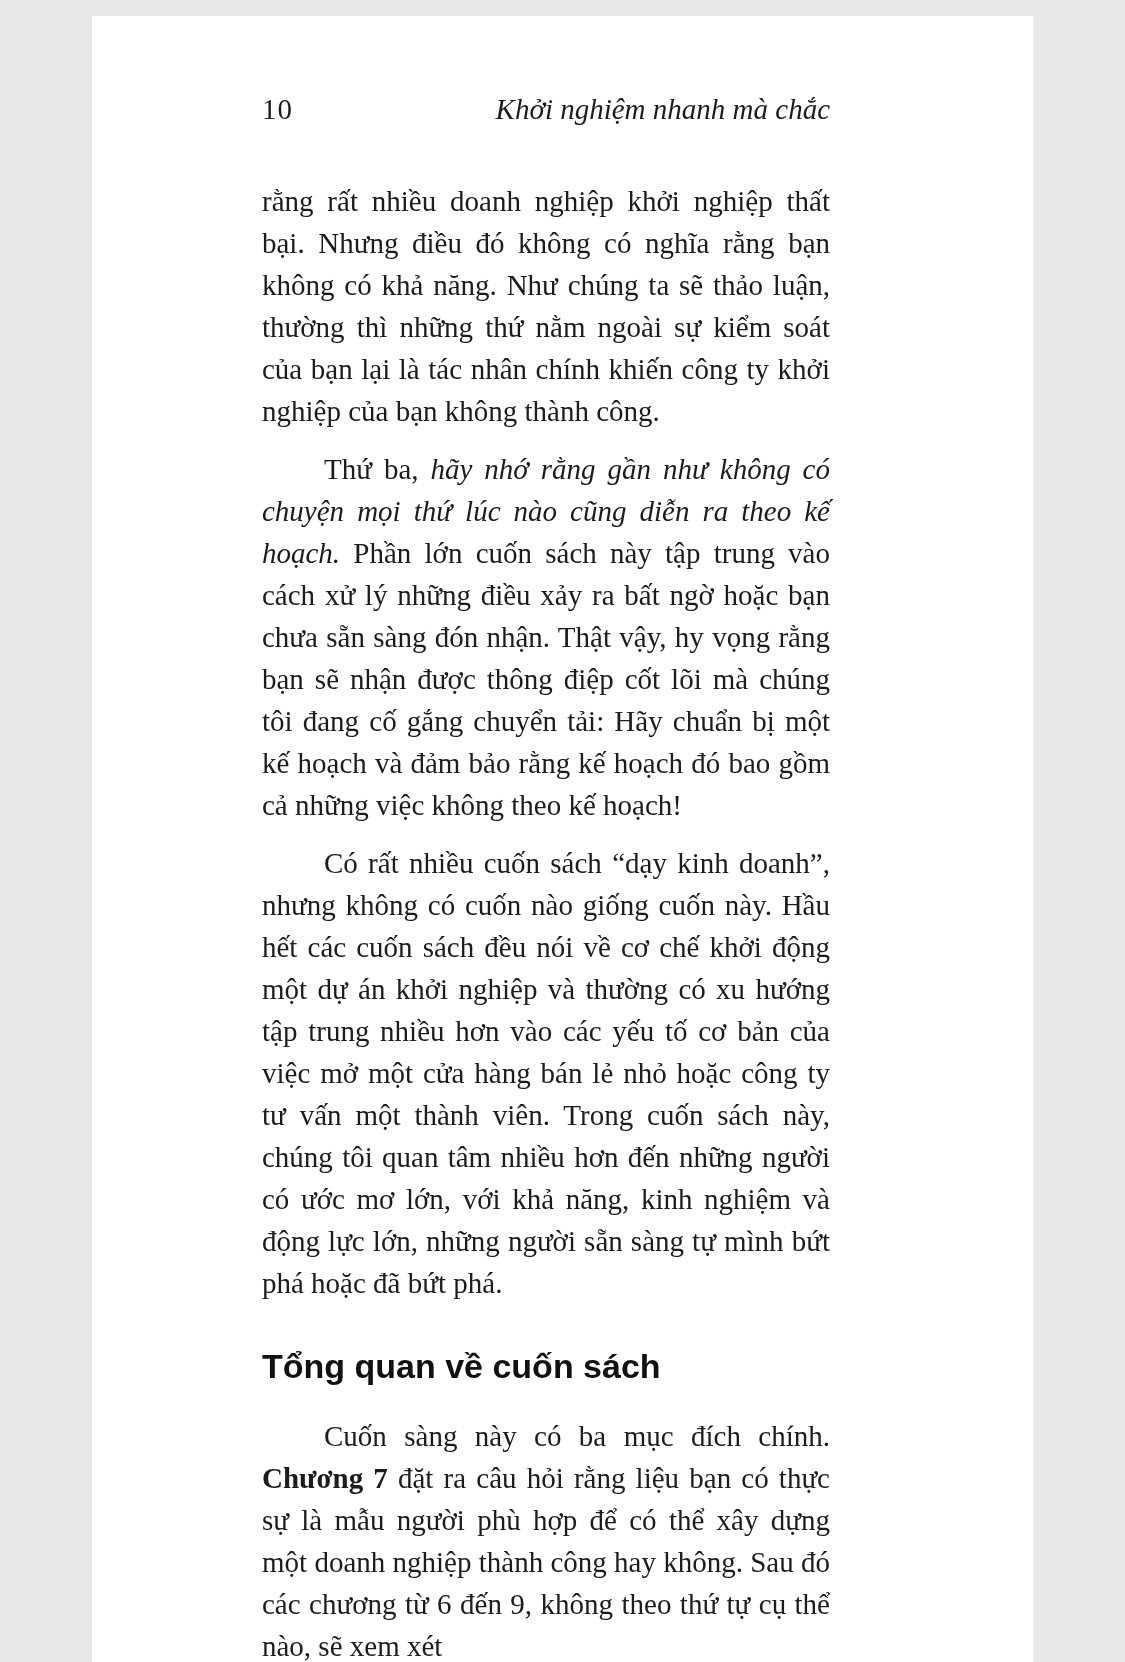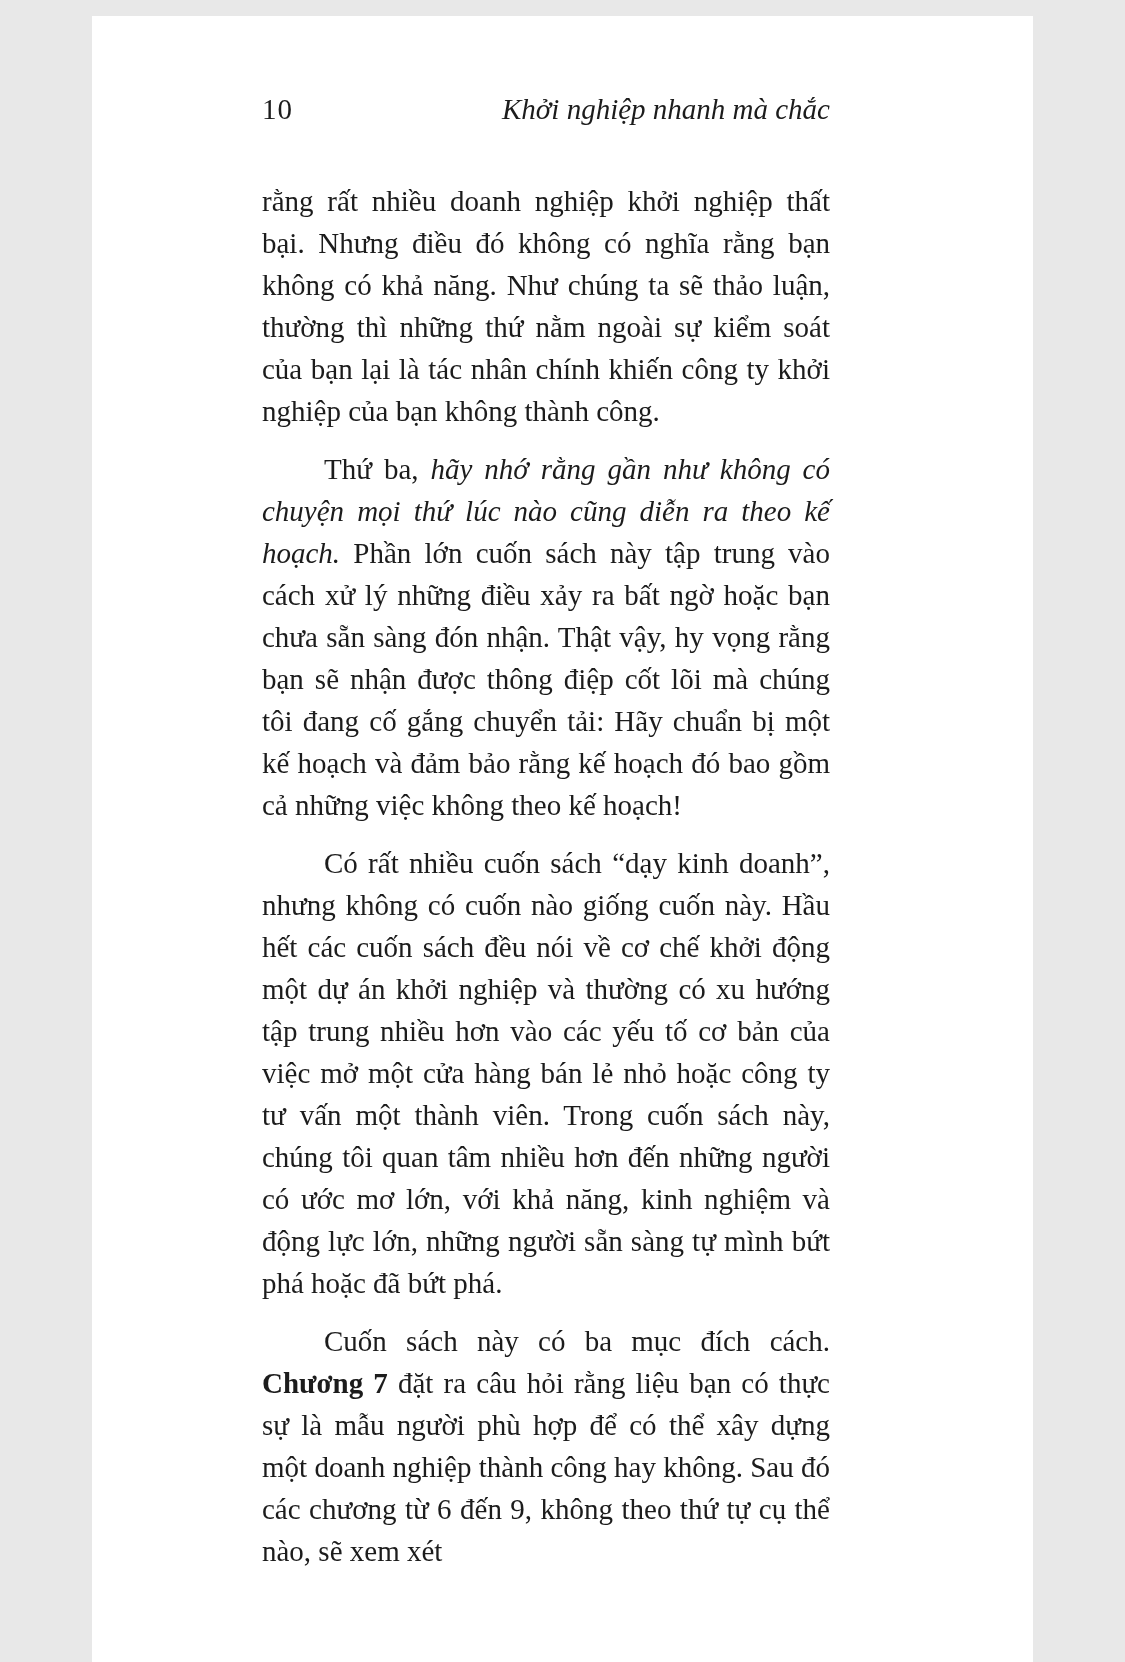--- a/index.html
+++ b/index.html
@@ -59,22 +59,23 @@
     margin: 42px 0 28px 0;
     line-height: 1.2;
   }
 </style>
 </head>
 <body>
 
 <div class="page">
   <header class="page-header">
     <span class="page-number">10</span>
-    <span class="running-title">Khởi nghiệp nhanh mà chắc</span>
+    <span class="running-title">Khởi nghiệm nhanh mà chắc</span>
   </header>
 
   <main class="page-body" id="content">
       <p class="paragraph"><span>rằng rất nhiều doanh nghiệp khởi nghiệp thất bại. Nhưng điều đó không có nghĩa rằng bạn không có khả năng. Như chúng ta sẽ thảo luận, thường thì những thứ nằm ngoài sự kiểm soát của bạn lại là tác nhân chính khiến công ty khởi nghiệp của bạn không thành công.</span></p>
       <p class="paragraph indent"><span>Thứ ba, </span><span class="run-italic">hãy nhớ rằng gần như không có chuyện mọi thứ lúc nào cũng diễn ra theo kế hoạch.</span><span> Phần lớn cuốn sách này tập trung vào cách xử lý những điều xảy ra bất ngờ hoặc bạn chưa sẵn sàng đón nhận. Thật vậy, hy vọng rằng bạn sẽ nhận được thông điệp cốt lõi mà chúng tôi đang cố gắng chuyển tải: Hãy chuẩn bị một kế hoạch và đảm bảo rằng kế hoạch đó bao gồm cả những việc không theo kế hoạch!</span></p>
       <p class="paragraph indent"><span>Có rất nhiều cuốn sách “dạy kinh doanh”, nhưng không có cuốn nào giống cuốn này. Hầu hết các cuốn sách đều nói về cơ chế khởi động một dự án khởi nghiệp và thường có xu hướng tập trung nhiều hơn vào các yếu tố cơ bản của việc mở một cửa hàng bán lẻ nhỏ hoặc công ty tư vấn một thành viên. Trong cuốn sách này, chúng tôi quan tâm nhiều hơn đến những người có ước mơ lớn, với khả năng, kinh nghiệm và động lực lớn, những người sẵn sàng tự mình bứt phá hoặc đã bứt phá.</span></p>
-      <p class="paragraph indent"><span>Cuốn sách này có ba mục đích cách. </span><span class="run-bold">Chương 7</span><span> đặt ra câu hỏi rằng liệu bạn có thực sự là mẫu người phù hợp để có thể xây dựng một doanh nghiệp thành công hay không. Sau đó các chương từ 6 đến 9, không theo thứ tự cụ thể nào, sẽ xem xét</span></p>
+      <h2 class="section-heading">Tổng quan về cuốn sách</h2>
+      <p class="paragraph indent"><span>Cuốn sàng này có ba mục đích chính. </span><span class="run-bold">Chương 7</span><span> đặt ra câu hỏi rằng liệu bạn có thực sự là mẫu người phù hợp để có thể xây dựng một doanh nghiệp thành công hay không. Sau đó các chương từ 6 đến 9, không theo thứ tự cụ thể nào, sẽ xem xét</span></p>
     </main>
 </div>
 
 </body></html>

